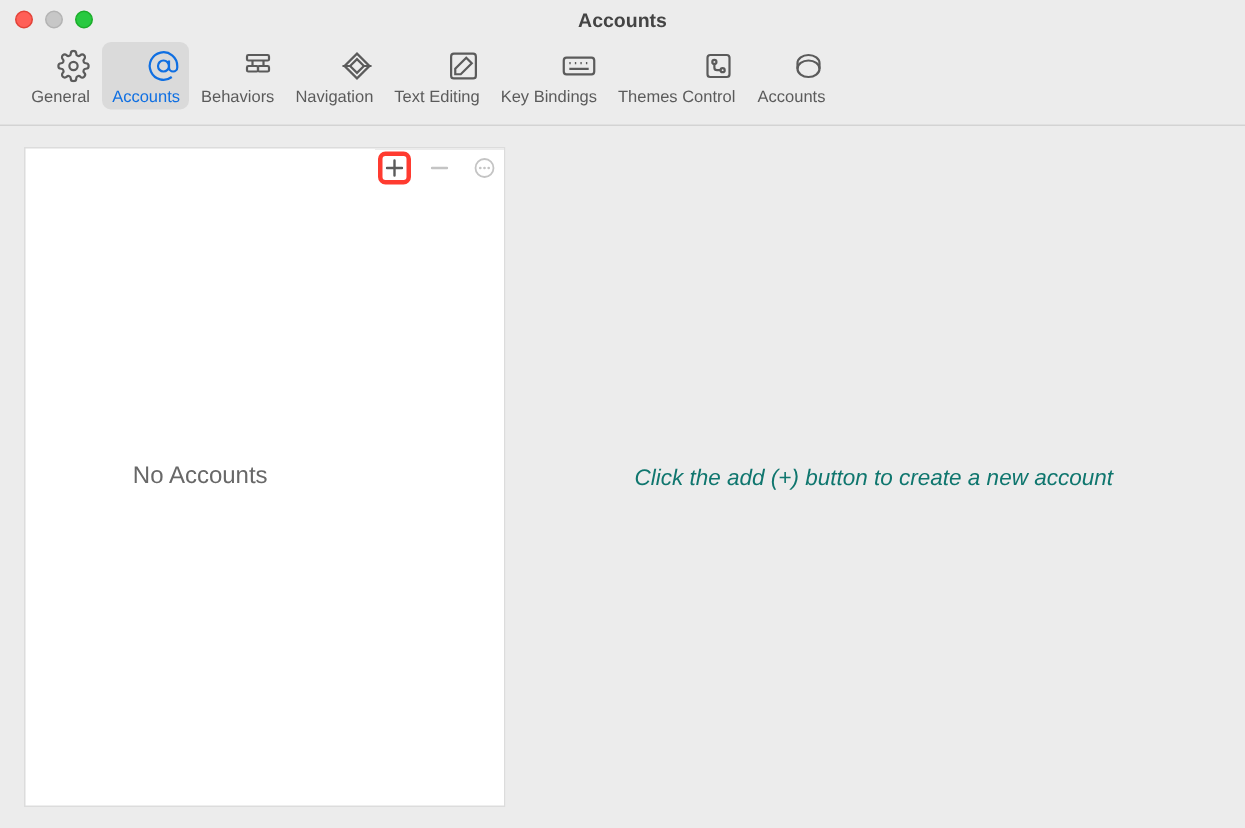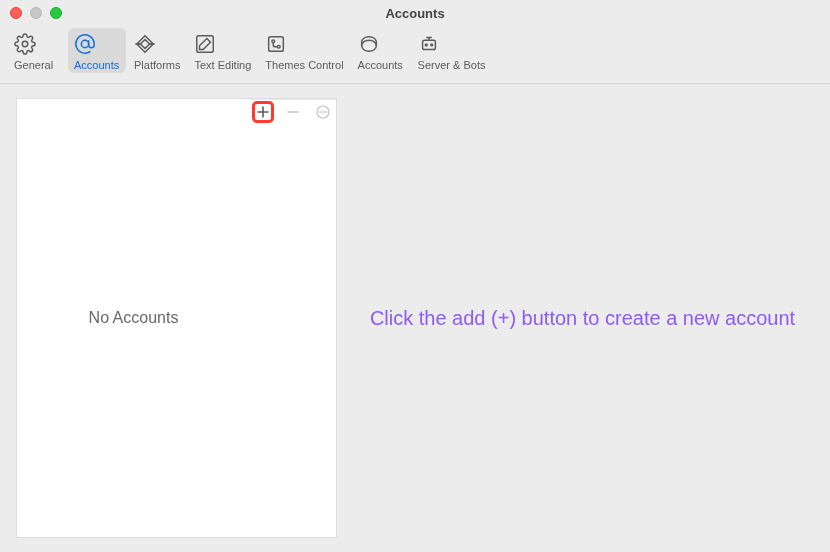--- a/index.html
+++ b/index.html
@@ -40,21 +40,21 @@
     }
     .toolbar {
       display: flex;
       gap: 2px;
       padding: 2px 8px 10px 8px;
       border-bottom: 1px solid #d3d3d3;
     }
     .tool-item {
       display: flex;
       flex-direction: column;
-      align-items: flex-start;
+      align-items: flex-end;
       justify-content: flex-start;
       padding: 4px 6px 2px 6px;
       border-radius: 6px;
       min-width: 58px;
       cursor: pointer;
       color: #5b5b5b;
     }
     .tool-item.selected {
       background: #dadada;
       color: #0f6fe2;
@@ -113,22 +113,23 @@
       color: #5b5b5b;
     }
     .footer-btn.disabled { color: #c4c4c4; }
     .main {
       flex: 1;
       display: flex;
       align-items: center;
       justify-content: center;
     }
     .main-msg {
-      color: #8b5cf6;
-      font-size: 20px;
+      color: #0f766e;
+      font-size: 15px;
+      font-style: italic;
     }
   </style>
 </head>
 <body>
 
 <div class="titlebar">
   <div class="traffic-lights">
     <div class="traffic-light tl-close"></div>
     <div class="traffic-light tl-min"></div>
     <div class="traffic-light tl-max"></div>
@@ -151,42 +152,62 @@
   <div class="tool-item selected">
     <span class="iconwrap">
       <svg width="22" height="22" viewBox="0 0 24 24">
           <circle cx="12" cy="12" r="4"></circle>
           <path d="M16 8v5a3 3 0 0 0 6 0v-1a10 10 0 1 0-4 8"></path>
         </svg>
     </span>
     <span class="tool-label">Accounts</span>
   </div>
 
+  <div class="tool-item">
+    <span class="iconwrap">
+      <svg width="22" height="22" viewBox="0 0 24 24">
+          <rect x="4" y="4" width="16" height="4" rx="1"></rect>
+          <path d="M8 8v4M16 8v4"></path>
+          <rect x="4" y="12" width="8" height="4" rx="1"></rect>
+          <rect x="12" y="12" width="8" height="4" rx="1"></rect>
+        </svg>
+    </span>
+    <span class="tool-label">Behaviors</span>
+  </div>
 
   <div class="tool-item">
     <span class="iconwrap">
       <svg width="22" height="22" viewBox="0 0 24 24">
           <path d="M12 3l9 9h-4l-5-5-5 5H3z"></path>
           <path d="M12 21l-9-9h4l5 5 5-5h4z"></path>
         </svg>
     </span>
-    <span class="tool-label">Platforms</span>
+    <span class="tool-label">Navigation</span>
   </div>
 
 
   <div class="tool-item">
     <span class="iconwrap">
       <svg width="22" height="22" viewBox="0 0 24 24">
           <rect x="3" y="3" width="18" height="18" rx="2"></rect>
           <path d="M14 6l4 4-8 8H6v-4z"></path>
         </svg>
     </span>
     <span class="tool-label">Text Editing</span>
   </div>
 
+  <div class="tool-item">
+    <span class="iconwrap">
+      <svg width="24" height="22" viewBox="0 0 26 22">
+          <rect x="2" y="5" width="22" height="12" rx="2"></rect>
+          <path d="M6 9h1M10 9h1M14 9h1M18 9h1M6 13h14"></path>
+        </svg>
+    </span>
+    <span class="tool-label">Key Bindings</span>
+  </div>
 
   <div class="tool-item">
     <span class="iconwrap">
       <svg width="22" height="22" viewBox="0 0 24 24">
           <rect x="4" y="4" width="16" height="16" rx="2"></rect>
           <circle cx="9" cy="9" r="1.5"></circle>
           <circle cx="15" cy="15" r="1.5"></circle>
           <path d="M9 10v3a2 2 0 0 0 2 2h3"></path>
         </svg>
     </span>
@@ -197,31 +218,20 @@
   <div class="tool-item">
     <span class="iconwrap">
       <svg width="22" height="22" viewBox="0 0 24 24">
           <path d="M4 14a8 6 0 0 0 16 0 8 6 0 0 0-16 0z"></path>
           <path d="M4 14v-4a8 6 0 0 1 16 0v4"></path>
         </svg>
     </span>
     <span class="tool-label">Accounts</span>
   </div>
 
-  <div class="tool-item">
-    <span class="iconwrap">
-      <svg width="22" height="22" viewBox="0 0 24 24">
-          <rect x="5" y="8" width="14" height="10" rx="2"></rect>
-          <circle cx="9" cy="13" r="1"></circle>
-          <circle cx="15" cy="13" r="1"></circle>
-          <path d="M12 8V5M9 5h6"></path>
-        </svg>
-    </span>
-    <span class="tool-label">Server &amp; Bots</span>
-  </div>
 
 </div>
 
 <div class="content">
   <div class="sidebar">
     <div class="sidebar-body">
       <div class="empty-text">No Accounts</div>
     </div>
     <div class="sidebar-footer">
       <div class="footer-btn add">

